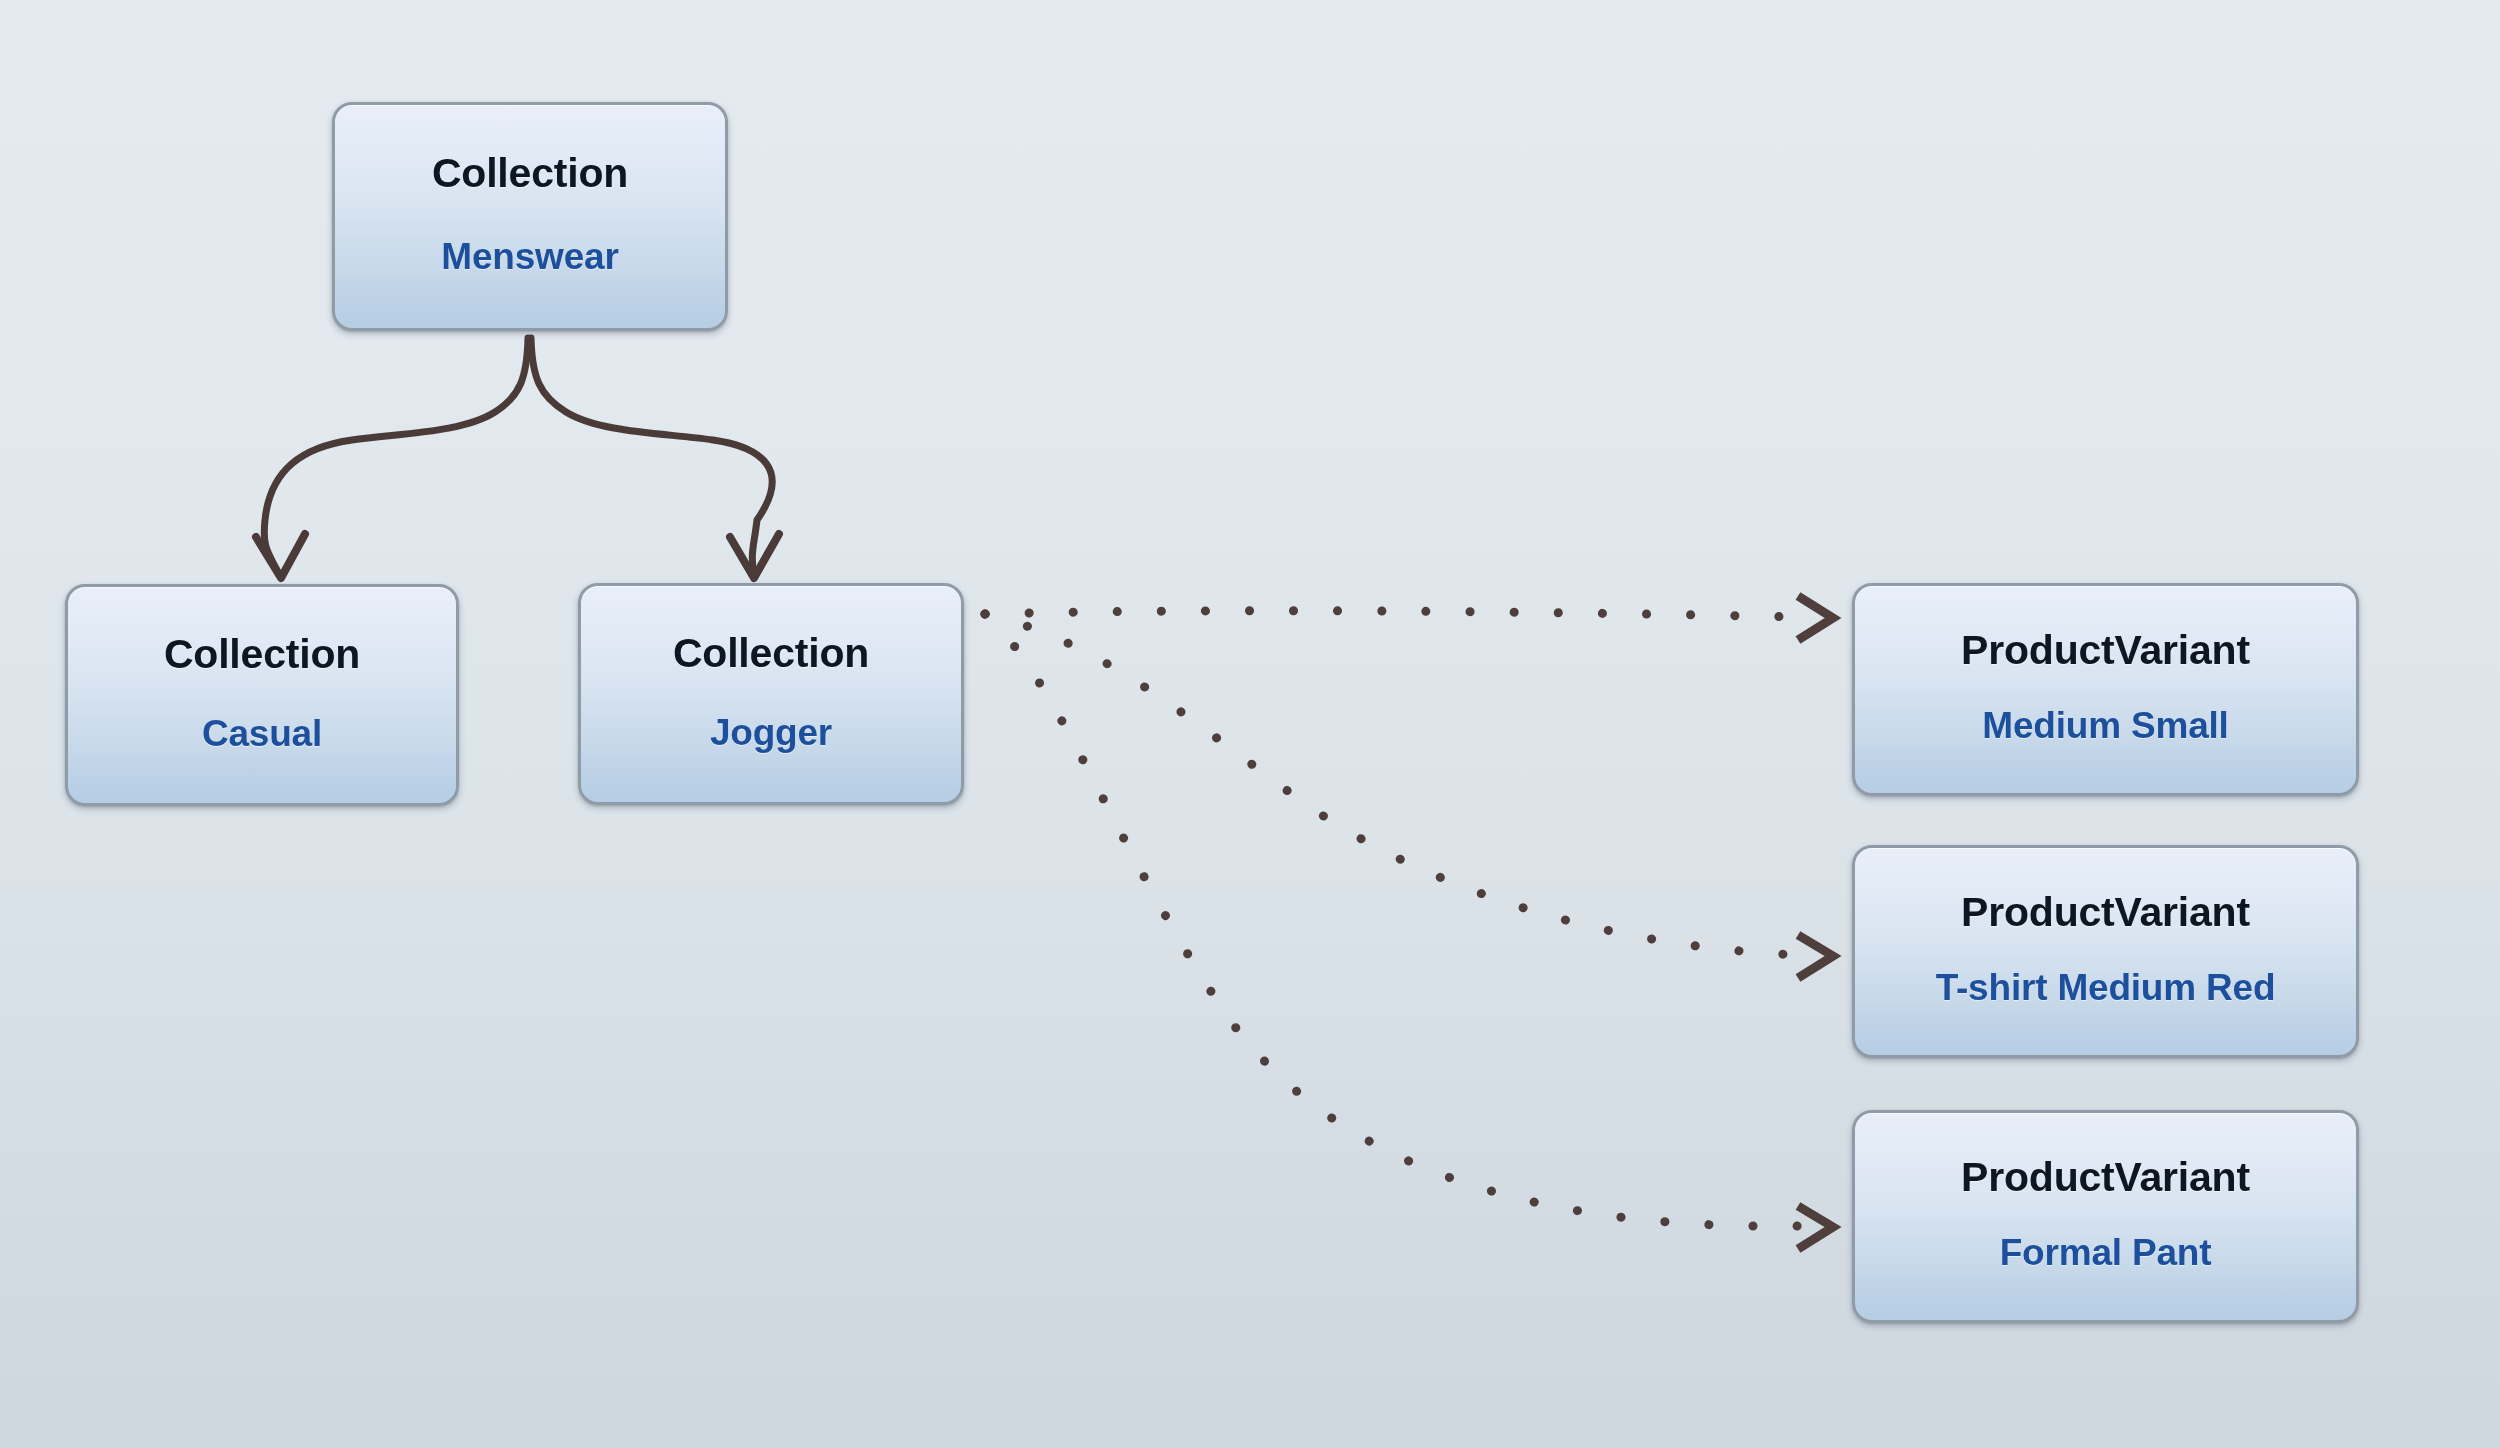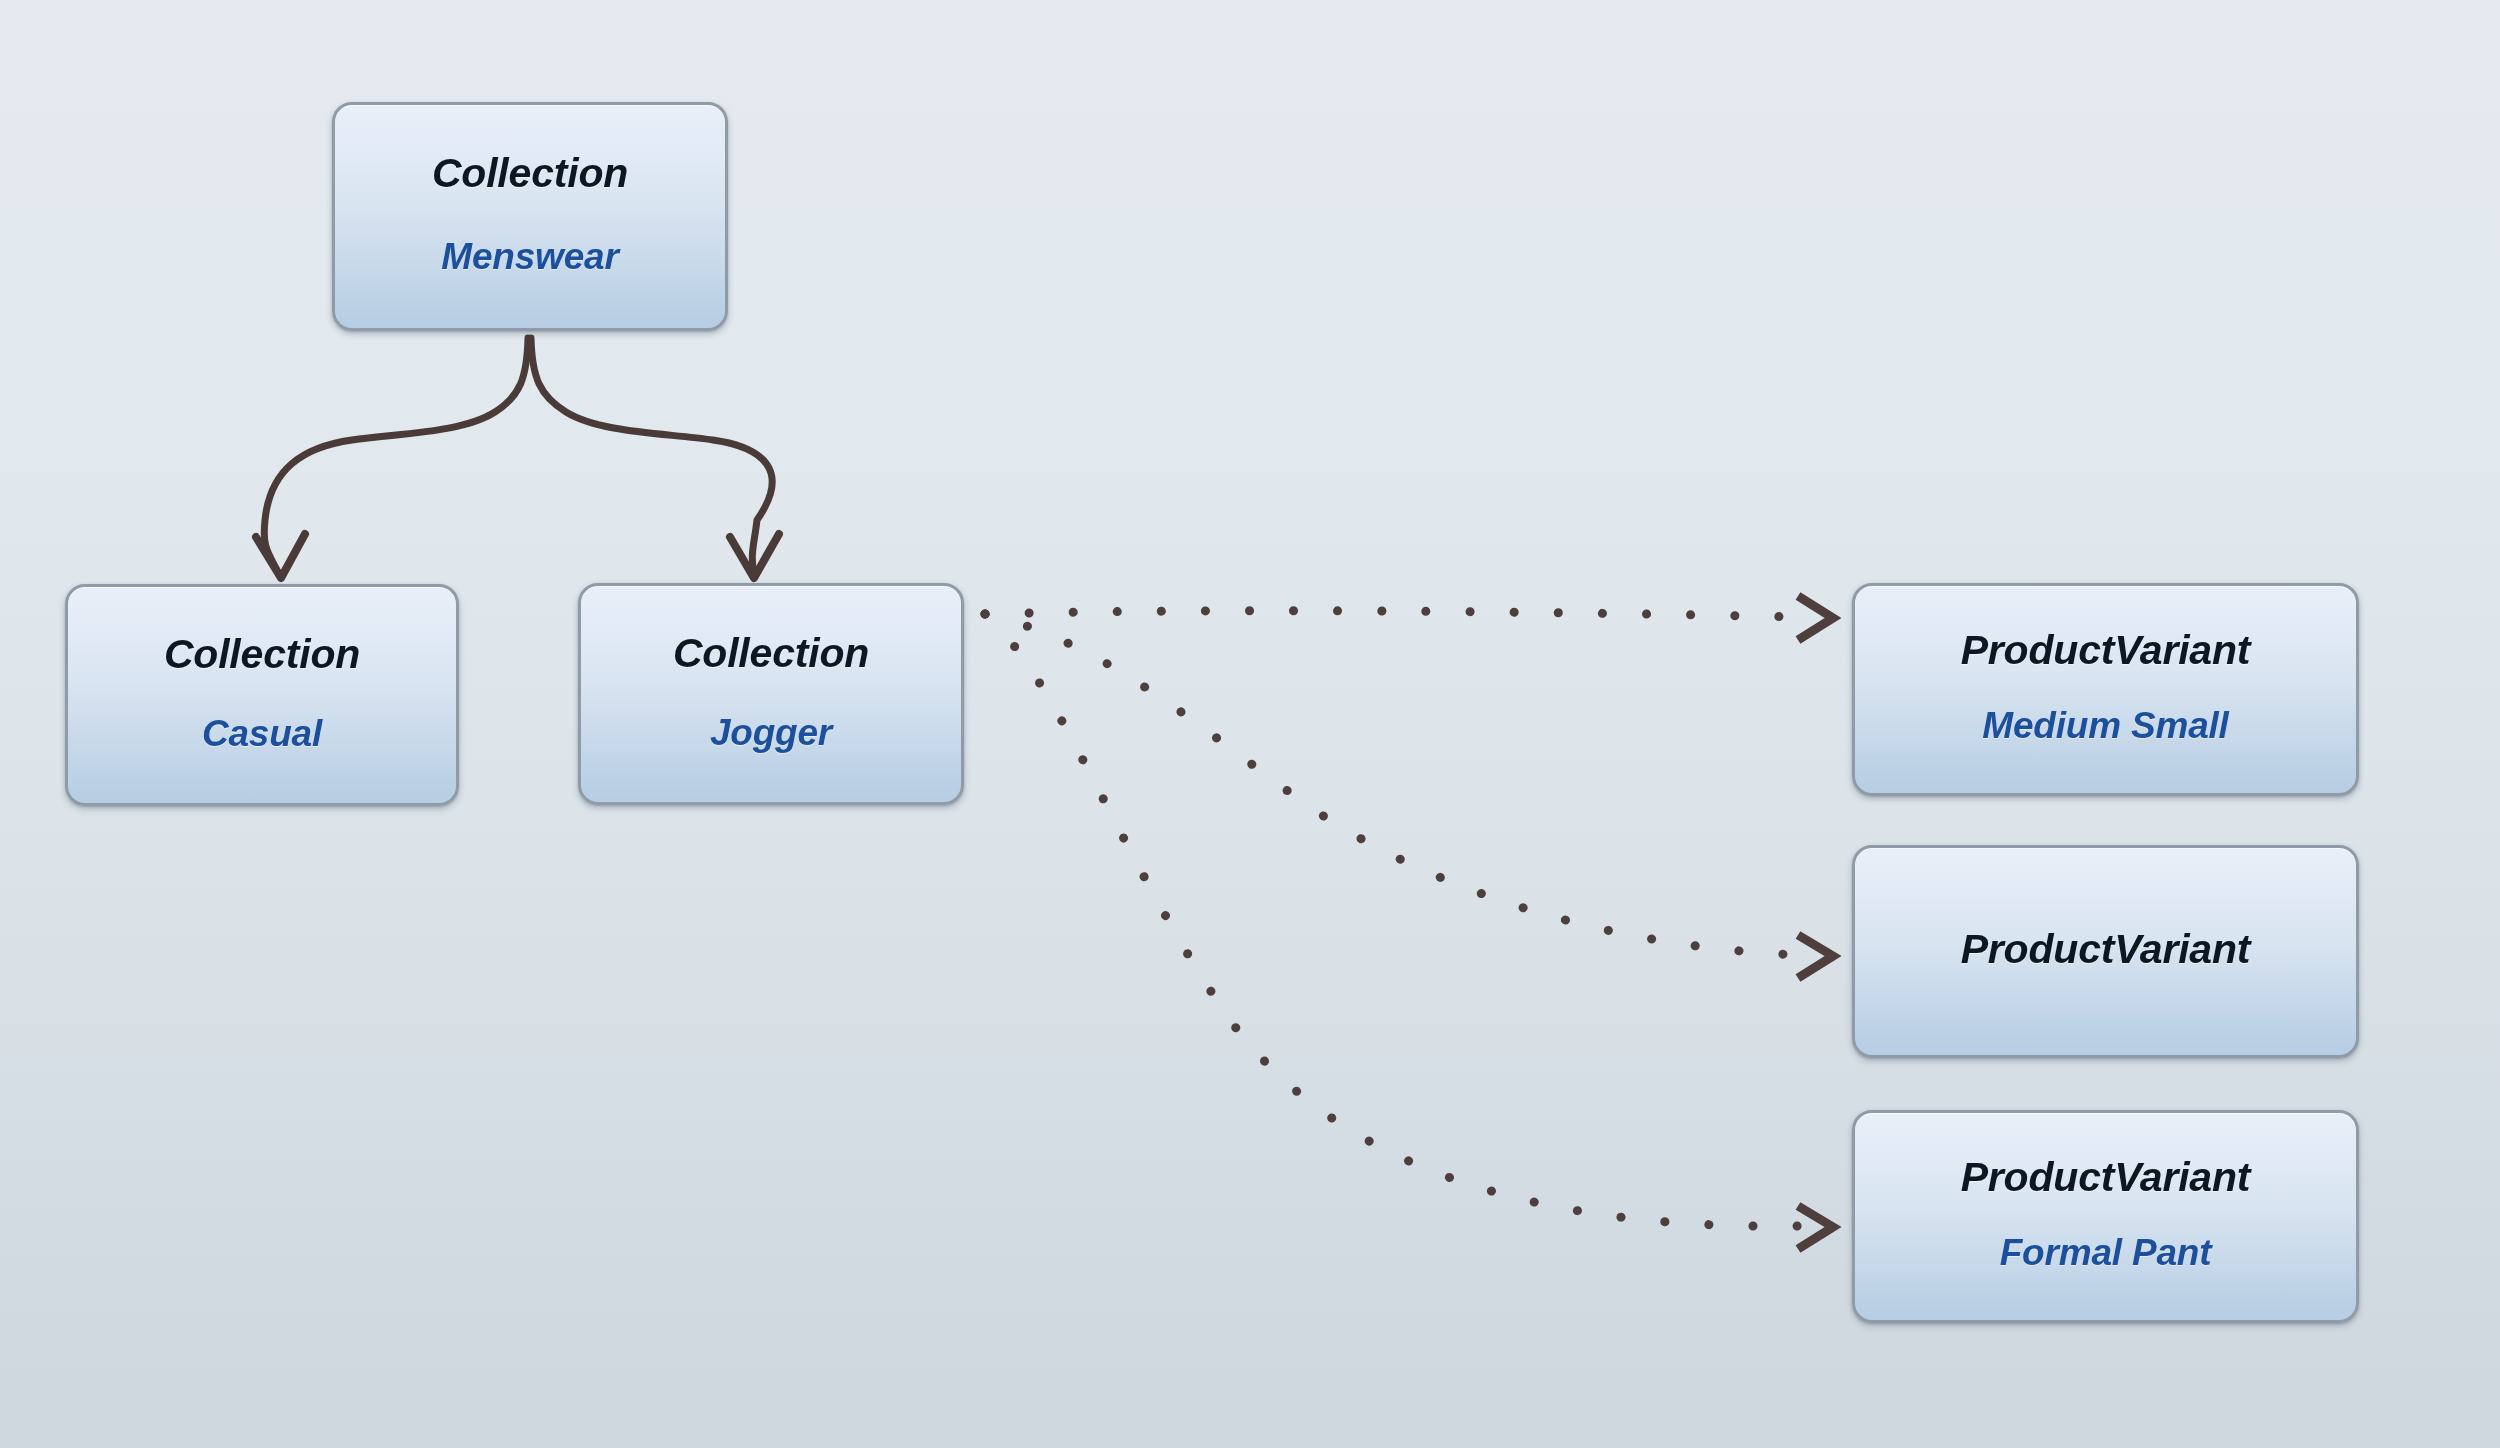--- a/index.html
+++ b/index.html
@@ -12,21 +12,20 @@
   }
   body {
     font-family: "Liberation Sans", sans-serif;
     background: linear-gradient(to bottom, #e4eaf0 0%, #e1e8ee 30%, #dbe3e9 60%, #d3dbe2 85%, #cfd7de 100%);
   }
 
   #canvas {
     position: relative;
     width: 2012px;
     height: 1448px;
-    font-style: italic;
   }
 
   
   #edges {
     position: absolute;
     left: 0;
     top: 0;
     width: 2500px;
     height: 1448px;
     pointer-events: none;
@@ -152,20 +151,21 @@
     <div class="node-name">Jogger</div>
   </div>
 
   <div class="node" id="node-hoodie-small">
     <div class="node-type">ProductVariant</div>
     <div class="node-name">Medium Small</div>
   </div>
 
   <div class="node" id="node-tshirt-med">
     <div class="node-type">ProductVariant</div>
+    <div class="node-name">T-shirt Medium Red</div>
   </div>
 
   <div class="node" id="node-jogger-pant">
     <div class="node-type">ProductVariant</div>
     <div class="node-name">Formal Pant</div>
   </div>
 
 </div>
 
 </body></html>

